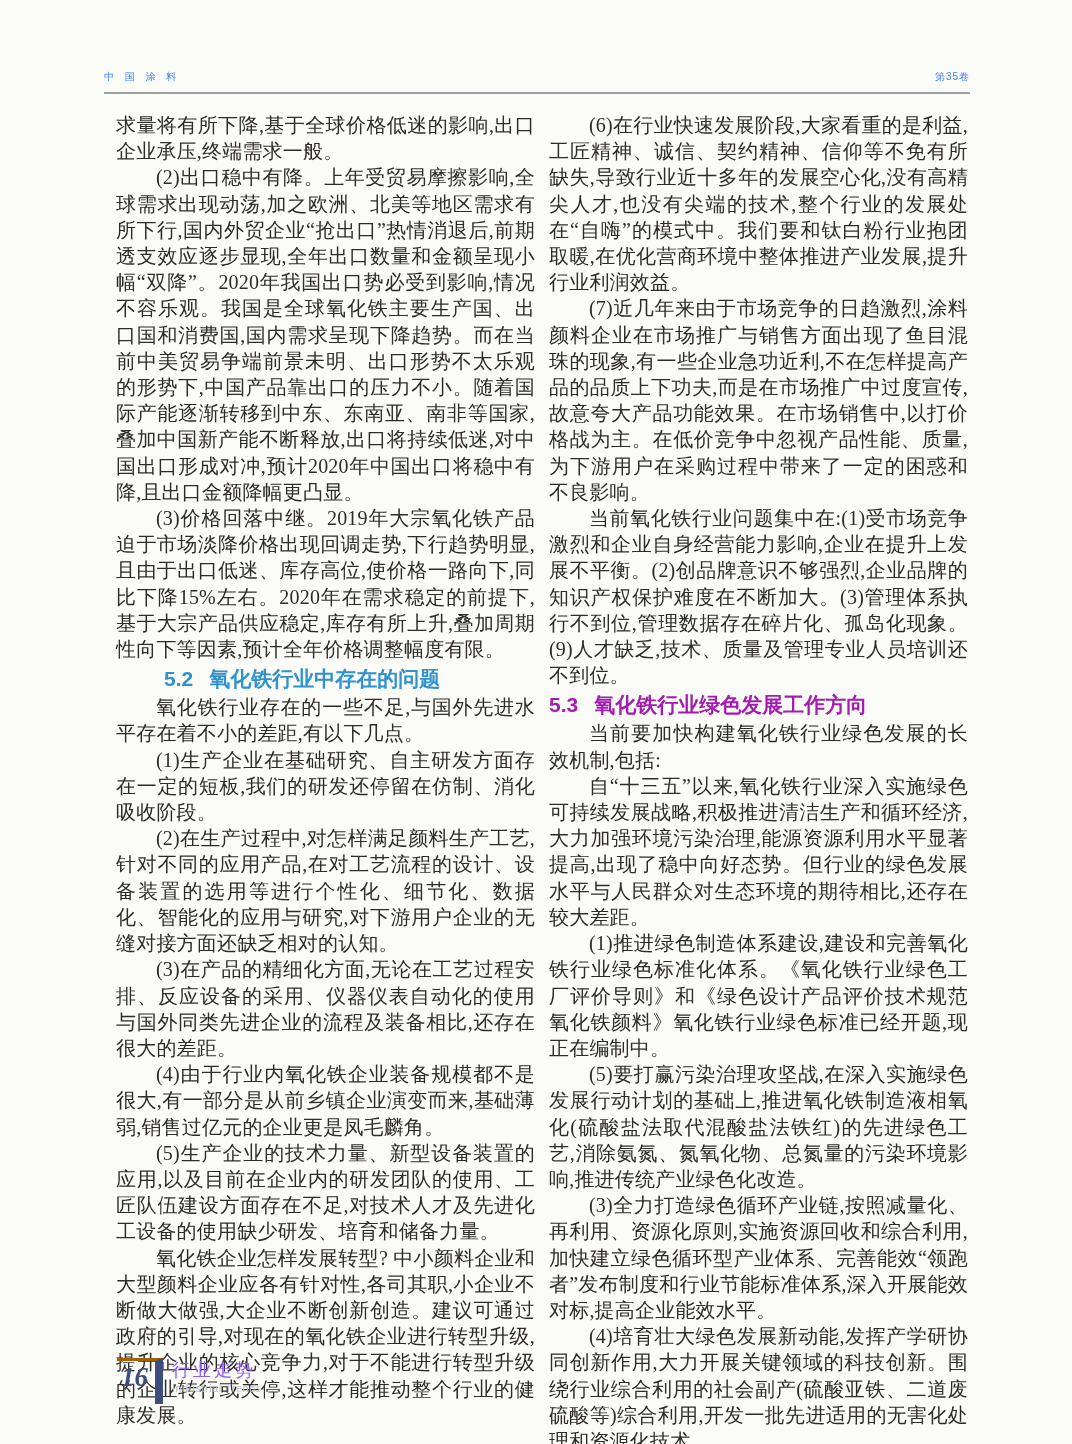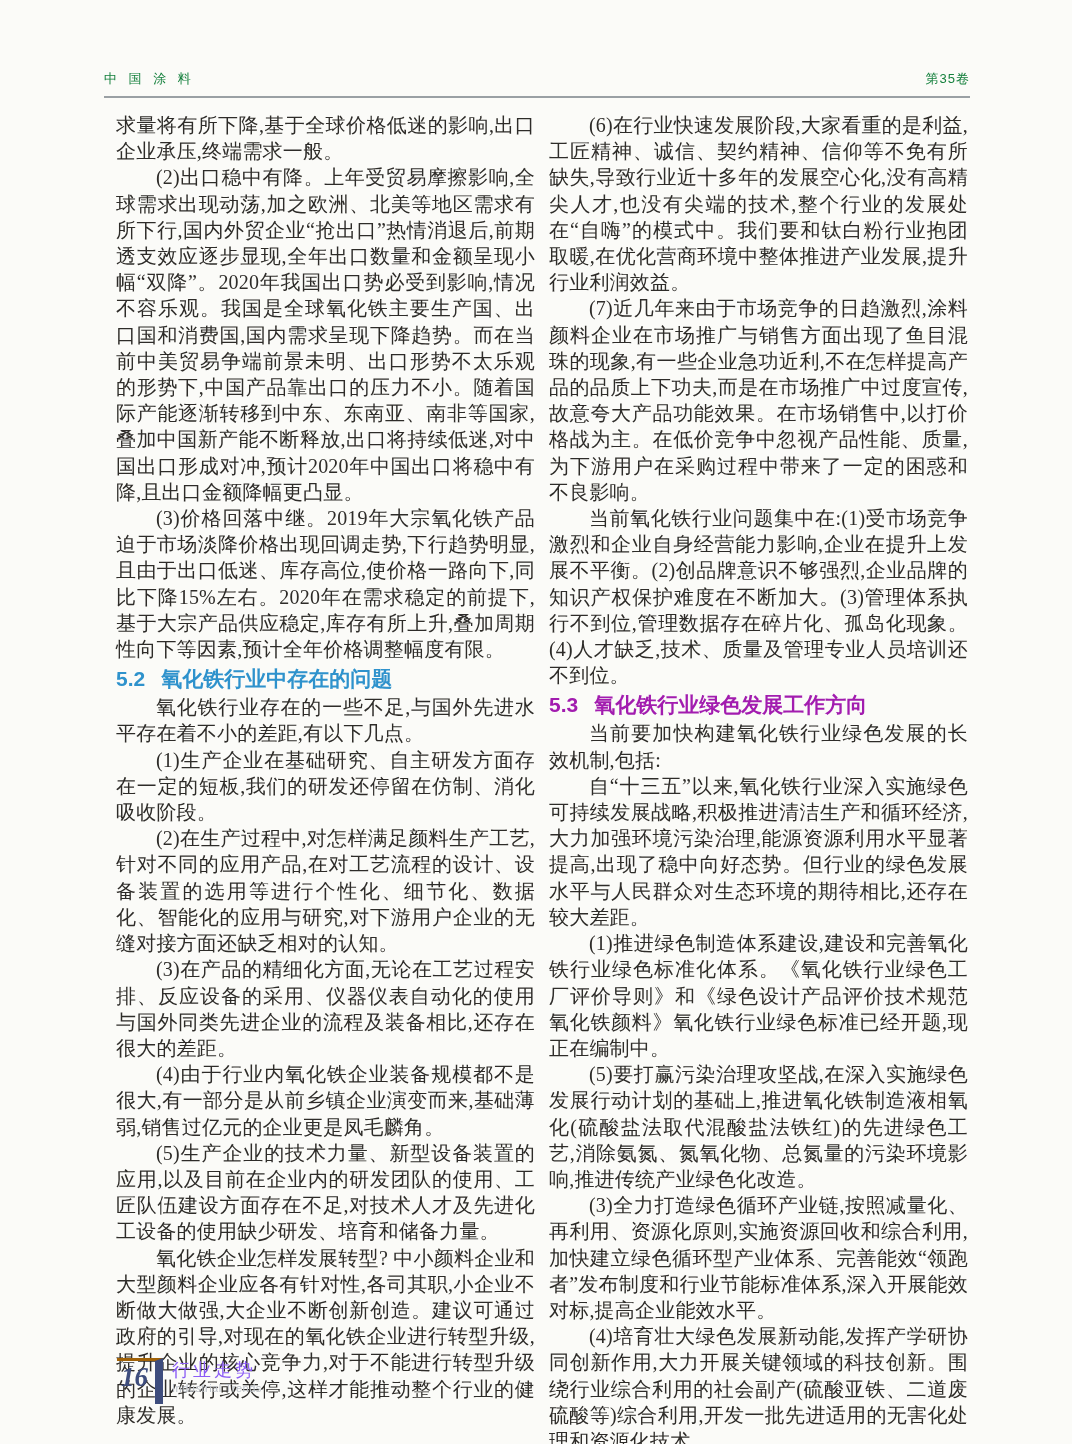--- a/index.html
+++ b/index.html
@@ -11,21 +11,21 @@
     position:relative;
     overflow:hidden;
   }
   .page{position:absolute;inset:0;background:#fbfbf8;}
 
   
   .running-head{
     position:absolute;left:104px;top:70px;width:866px;
     display:flex;justify-content:space-between;align-items:flex-start;
     font-family:"Liberation Sans","DejaVu Sans",sans-serif;
-    font-size:13px;color:#15803d;letter-spacing:4px;
+    font-size:10px;color:#3b82f6;letter-spacing:4px;
     border-bottom:2px solid #9aa0a4;
     padding-bottom:8px;
   }
   .running-head .vol{letter-spacing:1px;}
 
   
   .content{
     position:absolute;left:116px;top:112px;width:852px;
     display:flex;gap:14px;
   }
@@ -81,33 +81,33 @@
   <div class="running-head">
     <span class="journal">中 国 涂 料</span>
     <span class="vol">第35卷</span>
   </div>
 
   <div class="content">
     <div class="col">
         <p class="para noindent">求量将有所下降,基于全球价格低迷的影响,出口企业承压,终端需求一般。</p>
         <p class="para">(2)出口稳中有降。上年受贸易摩擦影响,全球需求出现动荡,加之欧洲、北美等地区需求有所下行,国内外贸企业“抢出口”热情消退后,前期透支效应逐步显现,全年出口数量和金额呈现小幅“双降”。2020年我国出口势必受到影响,情况不容乐观。我国是全球氧化铁主要生产国、出口国和消费国,国内需求呈现下降趋势。而在当前中美贸易争端前景未明、出口形势不太乐观的形势下,中国产品靠出口的压力不小。随着国际产能逐渐转移到中东、东南亚、南非等国家,叠加中国新产能不断释放,出口将持续低迷,对中国出口形成对冲,预计2020年中国出口将稳中有降,且出口金额降幅更凸显。</p>
         <p class="para">(3)价格回落中继。2019年大宗氧化铁产品迫于市场淡降价格出现回调走势,下行趋势明显,且由于出口低迷、库存高位,使价格一路向下,同比下降15%左右。2020年在需求稳定的前提下,基于大宗产品供应稳定,库存有所上升,叠加周期性向下等因素,预计全年价格调整幅度有限。</p>
-        <h3 class="sec-heading" style="color: rgb(46, 146, 204);"><span class="sec-num">5.2</span><span class="sec-title">氧化铁行业中存在的问题</span></h3>
+        <h3 class="sec-heading" style="color: rgb(46, 146, 204); margin-left: 48px;"><span class="sec-num">5.2</span><span class="sec-title">氧化铁行业中存在的问题</span></h3>
         <p class="para">氧化铁行业存在的一些不足,与国外先进水平存在着不小的差距,有以下几点。</p>
         <p class="para">(1)生产企业在基础研究、自主研发方面存在一定的短板,我们的研发还停留在仿制、消化吸收阶段。</p>
         <p class="para">(2)在生产过程中,对怎样满足颜料生产工艺,针对不同的应用产品,在对工艺流程的设计、设备装置的选用等进行个性化、细节化、数据化、智能化的应用与研究,对下游用户企业的无缝对接方面还缺乏相对的认知。</p>
         <p class="para">(3)在产品的精细化方面,无论在工艺过程安排、反应设备的采用、仪器仪表自动化的使用与国外同类先进企业的流程及装备相比,还存在很大的差距。</p>
         <p class="para">(4)由于行业内氧化铁企业装备规模都不是很大,有一部分是从前乡镇企业演变而来,基础薄弱,销售过亿元的企业更是凤毛麟角。</p>
         <p class="para">(5)生产企业的技术力量、新型设备装置的应用,以及目前在企业内的研发团队的使用、工匠队伍建设方面存在不足,对技术人才及先进化工设备的使用缺少研发、培育和储备力量。</p>
         <p class="para">氧化铁企业怎样发展转型? 中小颜料企业和大型颜料企业应各有针对性,各司其职,小企业不断做大做强,大企业不断创新创造。建议可通过政府的引导,对现在的氧化铁企业进行转型升级,提升企业的核心竞争力,对于不能进行转型升级的企业转行或关停,这样才能推动整个行业的健康发展。</p>
       </div>
     <div class="col">
         <p class="para">(6)在行业快速发展阶段,大家看重的是利益,工匠精神、诚信、契约精神、信仰等不免有所缺失,导致行业近十多年的发展空心化,没有高精尖人才,也没有尖端的技术,整个行业的发展处在“自嗨”的模式中。我们要和钛白粉行业抱团取暖,在优化营商环境中整体推进产业发展,提升行业利润效益。</p>
         <p class="para">(7)近几年来由于市场竞争的日趋激烈,涂料颜料企业在市场推广与销售方面出现了鱼目混珠的现象,有一些企业急功近利,不在怎样提高产品的品质上下功夫,而是在市场推广中过度宣传,故意夸大产品功能效果。在市场销售中,以打价格战为主。在低价竞争中忽视产品性能、质量,为下游用户在采购过程中带来了一定的困惑和不良影响。</p>
-        <p class="para">当前氧化铁行业问题集中在:(1)受市场竞争激烈和企业自身经营能力影响,企业在提升上发展不平衡。(2)创品牌意识不够强烈,企业品牌的知识产权保护难度在不断加大。(3)管理体系执行不到位,管理数据存在碎片化、孤岛化现象。(4)人才缺乏,技术、质量及管理专业人员培训还不到位。</p>
+        <p class="para">当前氧化铁行业问题集中在:(1)受市场竞争激烈和企业自身经营能力影响,企业在提升上发展不平衡。(2)创品牌意识不够强烈,企业品牌的知识产权保护难度在不断加大。(3)管理体系执行不到位,管理数据存在碎片化、孤岛化现象。(9)人才缺乏,技术、质量及管理专业人员培训还不到位。</p>
         <h3 class="sec-heading" style="color: #a21caf;"><span class="sec-num">5.3</span><span class="sec-title">氧化铁行业绿色发展工作方向</span></h3>
         <p class="para">当前要加快构建氧化铁行业绿色发展的长效机制,包括:</p>
         <p class="para">自“十三五”以来,氧化铁行业深入实施绿色可持续发展战略,积极推进清洁生产和循环经济,大力加强环境污染治理,能源资源利用水平显著提高,出现了稳中向好态势。但行业的绿色发展水平与人民群众对生态环境的期待相比,还存在较大差距。</p>
         <p class="para">(1)推进绿色制造体系建设,建设和完善氧化铁行业绿色标准化体系。《氧化铁行业绿色工厂评价导则》和《绿色设计产品评价技术规范 氧化铁颜料》氧化铁行业绿色标准已经开题,现正在编制中。</p>
         <p class="para">(5)要打赢污染治理攻坚战,在深入实施绿色发展行动计划的基础上,推进氧化铁制造液相氧化(硫酸盐法取代混酸盐法铁红)的先进绿色工艺,消除氨氮、氮氧化物、总氮量的污染环境影响,推进传统产业绿色化改造。</p>
         <p class="para">(3)全力打造绿色循环产业链,按照减量化、再利用、资源化原则,实施资源回收和综合利用,加快建立绿色循环型产业体系、完善能效“领跑者”发布制度和行业节能标准体系,深入开展能效对标,提高企业能效水平。</p>
         <p class="para">(4)培育壮大绿色发展新动能,发挥产学研协同创新作用,大力开展关键领域的科技创新。围绕行业综合利用的社会副产(硫酸亚铁、二道废硫酸等)综合利用,开发一批先进适用的无害化处理和资源化技术,</p>
       </div>
   </div>
 

